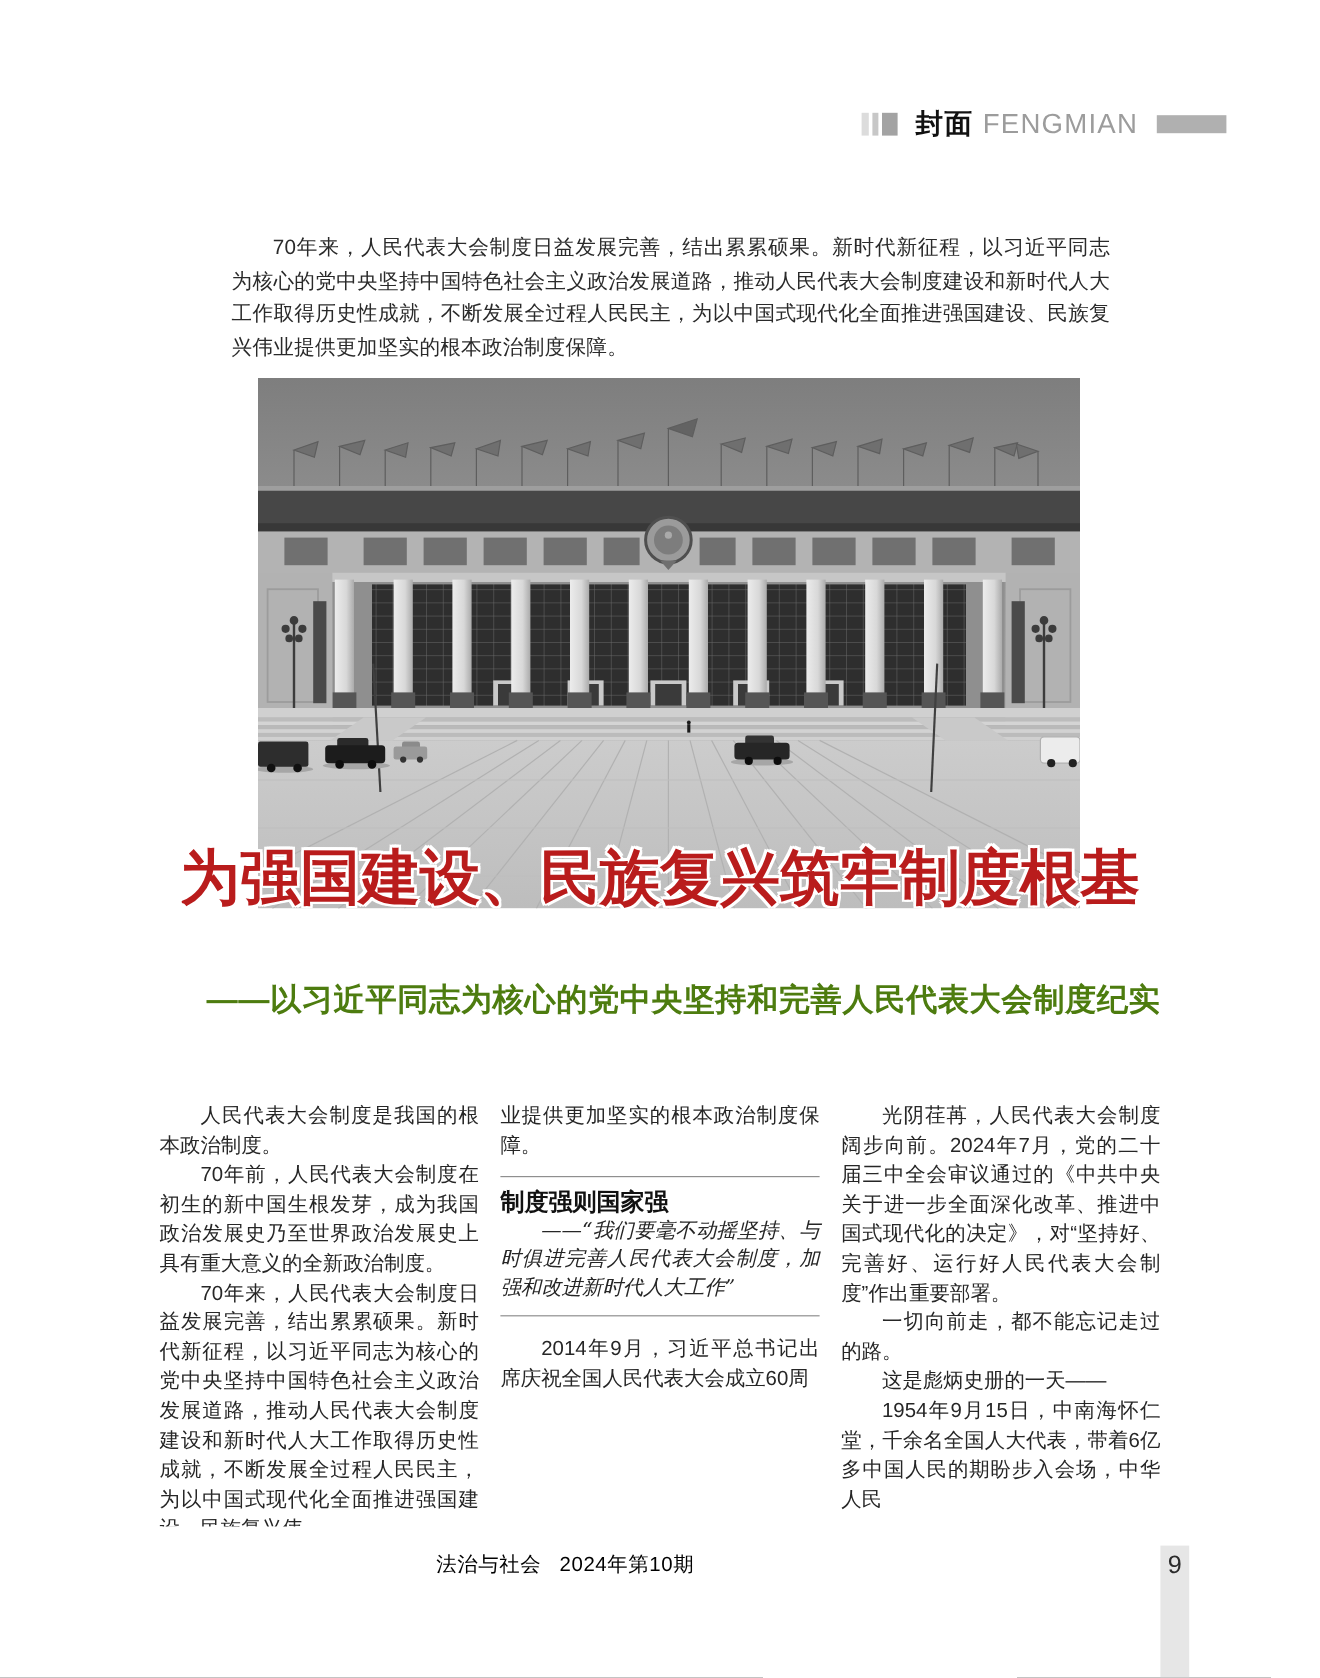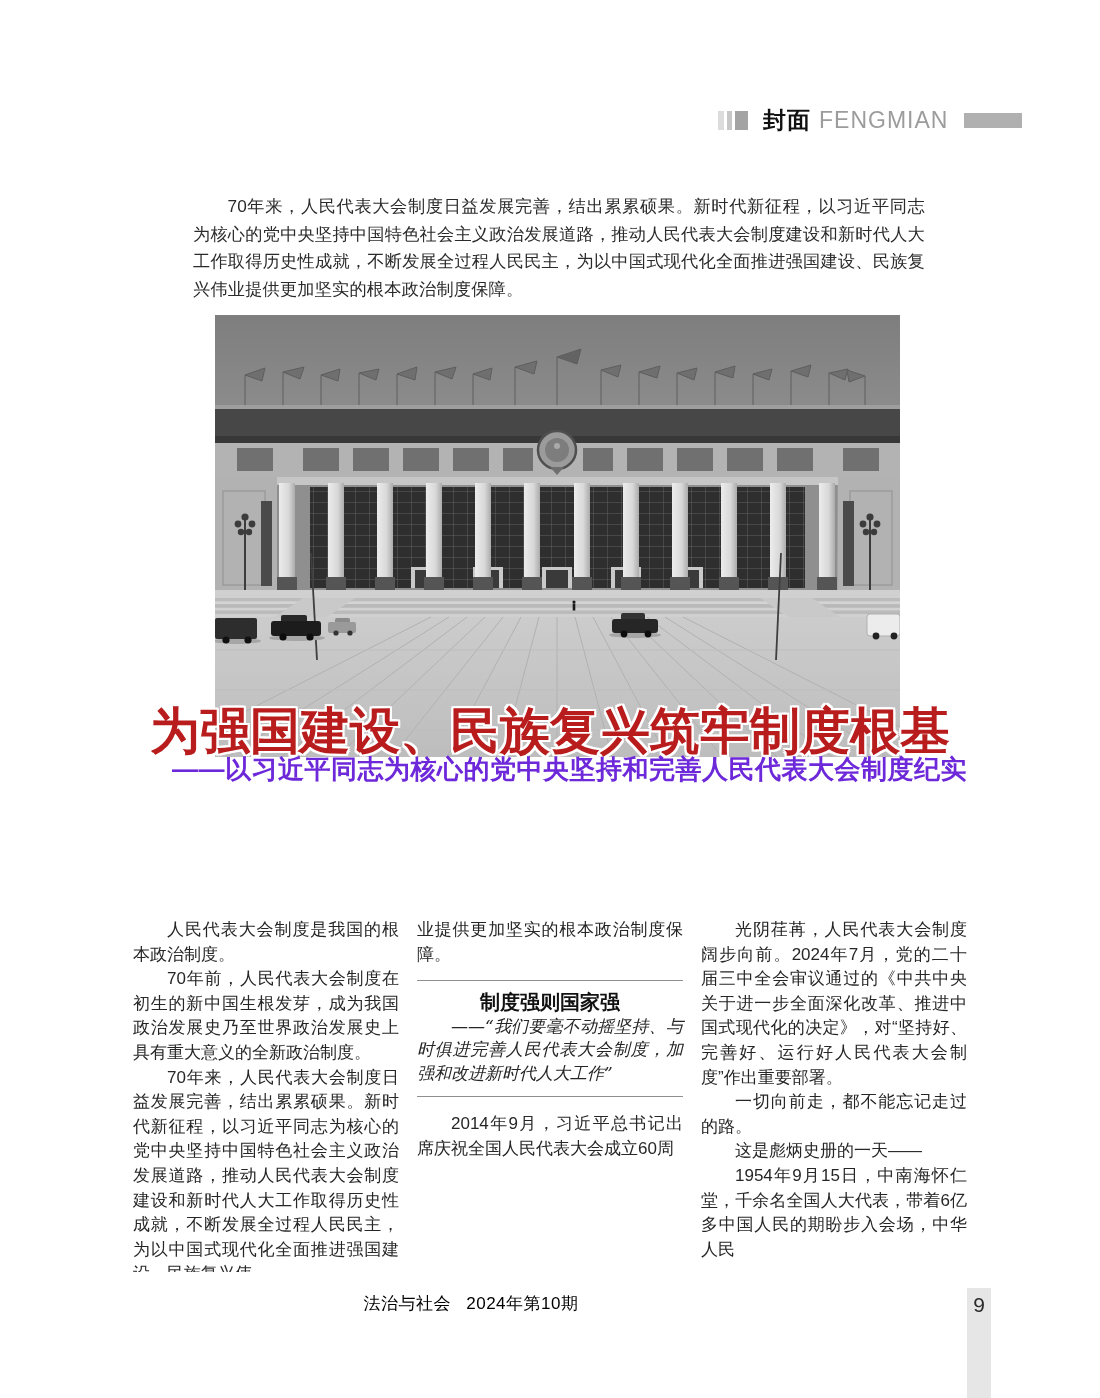--- a/index.html
+++ b/index.html
@@ -2,21 +2,21 @@
 <html><head>
 <meta charset="utf-8">
 <style>
   html,body{margin:0;padding:0;background:#9b9b9b;}
   .page{
     position:relative;width:1100px;height:1398px;margin:0 auto;
     background:#ffffff;overflow:hidden;
     font-family:"Liberation Sans","DejaVu Sans",sans-serif;color:#222;
   }
   
-  .header{position:absolute;left:718px;top:105px;display:flex;align-items:center;}
+  .header{position:absolute;left:718px;top:88px;display:flex;align-items:center;}
   .hbar{display:inline-block;height:19px;}
   .hbar.b1{width:6px;background:#dcdcdc;margin-right:3px;}
   .hbar.b2{width:5px;background:#c7c7c7;margin-right:3px;}
   .hbar.b3{width:13px;background:#a3a3a3;}
   .header .cn{margin-left:15px;font-size:23px;font-weight:bold;color:#111;letter-spacing:1px;}
   .header .en{margin-left:8px;font-size:23px;color:#9c9c9c;letter-spacing:1px;}
   .header .endbar{margin-left:16px;width:58px;height:15px;background:#b0b0b0;}
   
   .intro{
     position:absolute;left:193px;top:193px;width:732px;
@@ -28,35 +28,35 @@
   .photo svg{display:block;width:100%;height:100%;}
   
   .title{
     position:absolute;left:133px;top:700px;width:834px;
     font-size:50px;font-weight:bold;color:#b91c1c;text-align:center;
     letter-spacing:0px;line-height:62px;
     text-shadow:-2px -2px 0 #fff,2px -2px 0 #fff,-2px 2px 0 #fff,2px 2px 0 #fff,
                 0 -2px 0 #fff,0 2px 0 #fff,-2px 0 0 #fff,2px 0 0 #fff;
   }
   .subtitle{
-    position:absolute;left:133px;top:752px;width:834px;
-    font-size:26px;font-weight:bold;color:#6d28d9;text-align:right;letter-spacing:0.5px;
+    position:absolute;left:133px;top:816px;width:834px;
+    font-size:26px;font-weight:bold;color:#4d7c0f;text-align:right;letter-spacing:0.5px;
   }
   
   .columns{
     position:absolute;left:133px;top:918px;width:834px;height:354px;
     display:flex;column-gap:18px;overflow:hidden;
   }
   .col{width:266px;flex:0 0 266px;font-size:17px;line-height:24.6px;
        text-align:justify;color:#262626;}
   .col p{margin:0;text-indent:2em;}
   .col p.cont{text-indent:0;}
   .rule{border:none;border-top:1px solid #8f8f8f;margin:13px 0 9px 0;}
   .rule.below{margin:11px 0 15px 0;}
-  .sec-head{font-size:20px;font-weight:bold;text-align:center;color:#111;
+  .sec-head{font-size:20px;font-weight:bold;text-align:left;color:#111;
             margin:2px 0 6px 0;text-indent:0 !important;}
   .sec-quote{font-family:"DejaVu Serif","Liberation Serif",serif;font-style:italic;
              font-size:17px;line-height:23.5px;margin:0;text-indent:2em;text-align:justify;}
   
   .footer-line{position:absolute;top:1292px;left:0;width:942px;text-align:center;
                font-size:17px;color:#000000;letter-spacing:0.5px;}
   .footer-line .issue{margin-left:10px;}
   .page-strip{position:absolute;left:967px;top:1288px;width:24px;height:110px;
               background:#e6e6e6;text-align:center;}
   .page-num{display:block;padding-top:5px;font-size:21px;color:#2b2b2b;}

